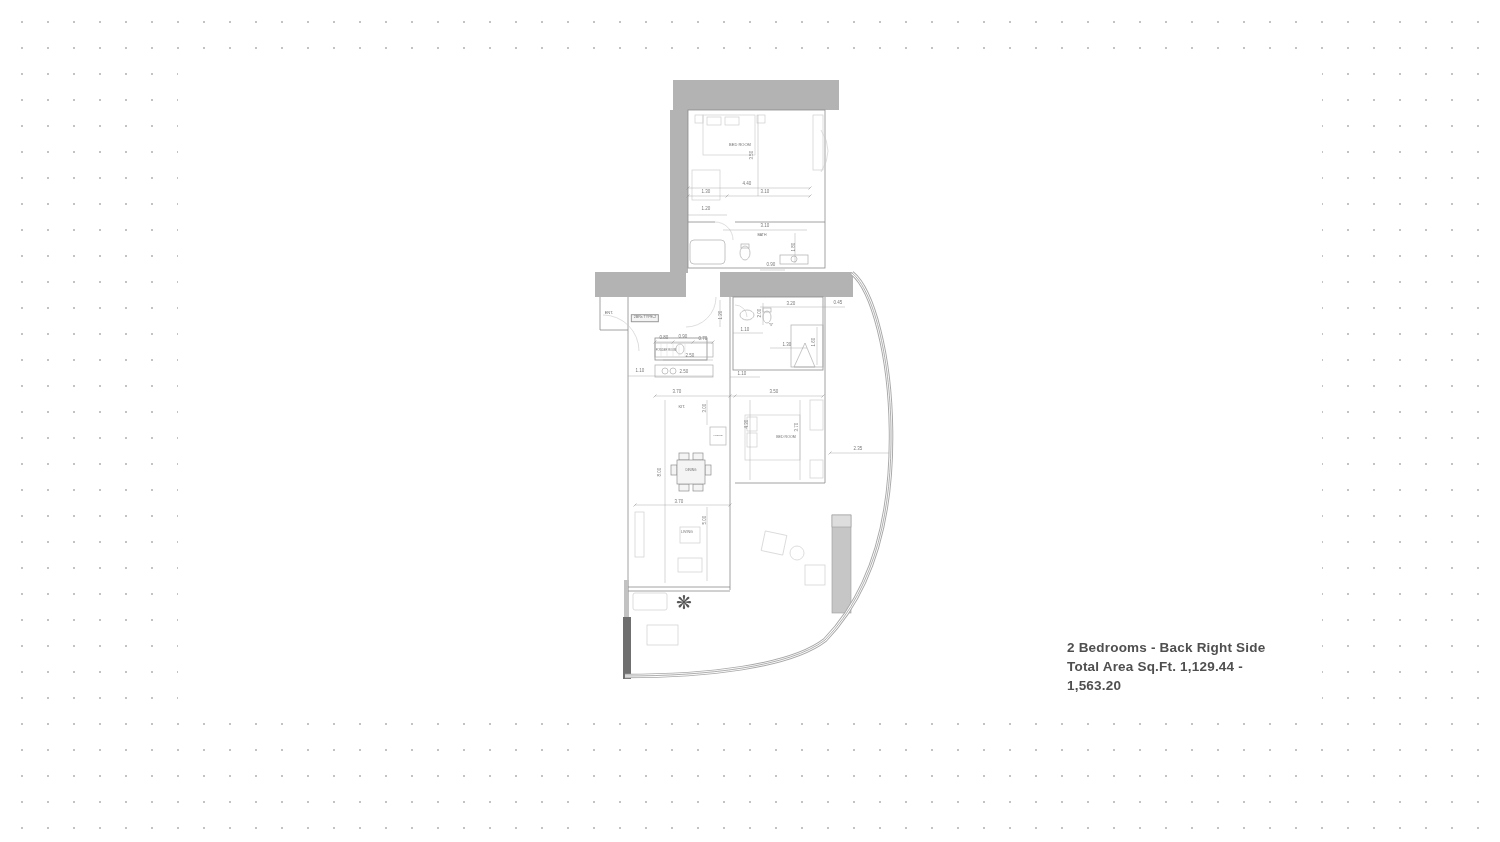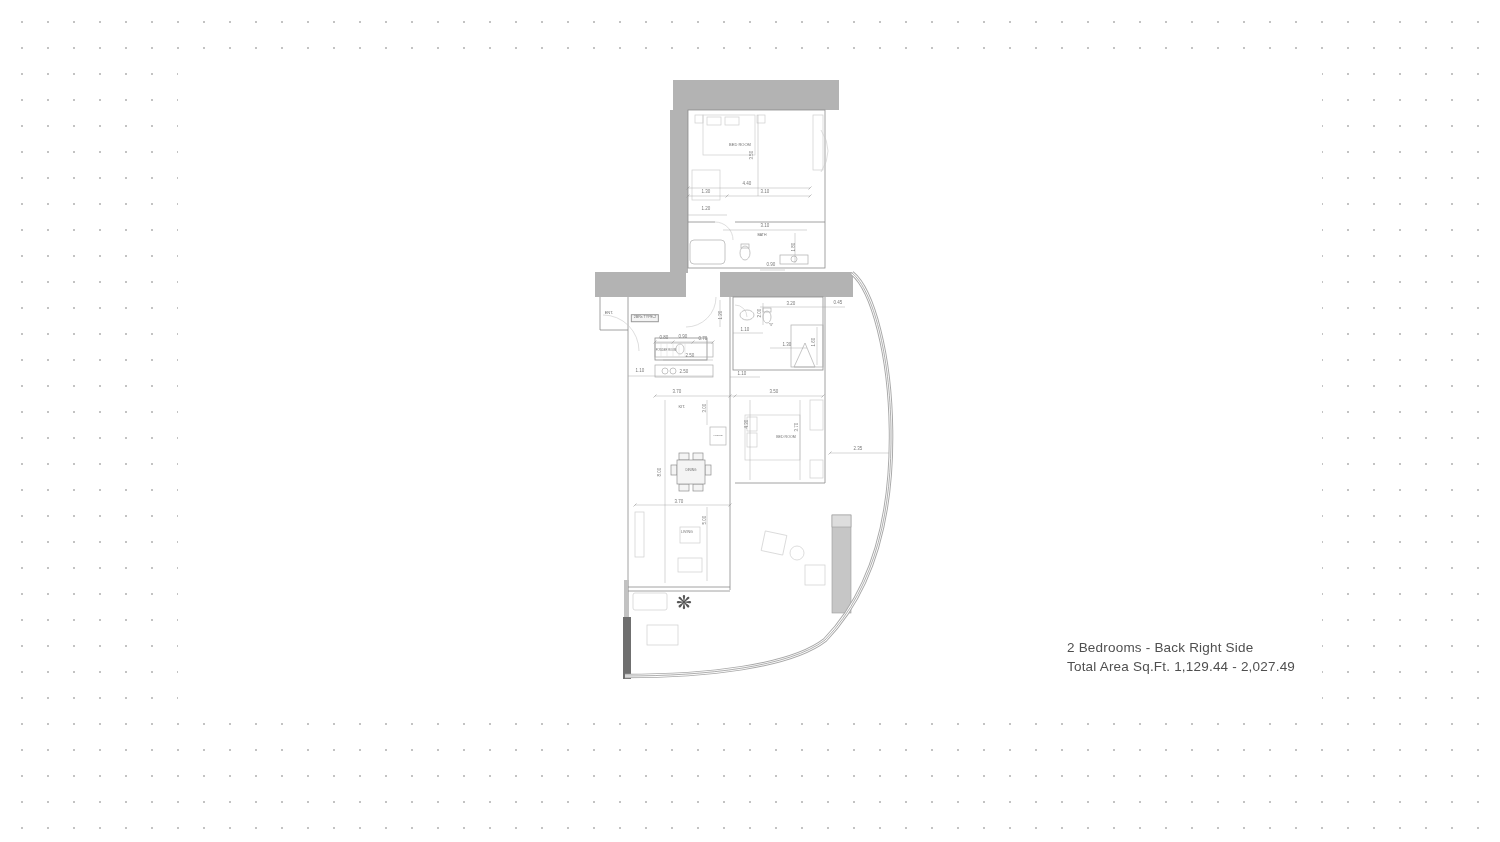--- a/index.html
+++ b/index.html
@@ -20,21 +20,21 @@
     color:#6f6f6f;white-space:nowrap;line-height:1;
   }
   .label-layer span.dim{color:#7a7a7a;}
   .typebox{
     position:absolute;left:50px;top:243px;transform:translate(-50%,-50%);
     font-size:3.6px;line-height:1;color:#6b6b6b;border:0.5px solid #9a9a9a;
     background:#f4f4f4;padding:1px 2px;white-space:nowrap;
   }
   .caption{
     position:absolute;left:889px;top:586px;width:230px;
-    color:#4f4f4f;font-weight:400;font-size:13.5px;line-height:19px;letter-spacing:0.2px;
+    color:#4f4f4f;font-weight:700;font-size:13.5px;line-height:19px;letter-spacing:0.2px;
   }
 </style>
 </head>
 <body>
 
 <div class="canvas">
   <div class="whiteboard">
 
     <div class="plan">
       <svg width="305" height="612" viewBox="0 0 305 612">
@@ -187,17 +187,17 @@
           <span class="room" style="left: 96px; top: 396px; font-size: 3.2px; transform: translate(-50%, -50%);">DINING</span>
           <span class="room" style="left: 191px; top: 363px; font-size: 3.6px; transform: translate(-50%, -50%);">BED ROOM</span>
           <span class="room" style="left: 92px; top: 458px; font-size: 3.6px; transform: translate(-50%, -50%);">LIVING</span>
         </div>
 
       <div class="typebox">2BRs TYPE-2</div>
     </div>
 
     <div class="caption">
       <div>2 Bedrooms - Back Right Side</div>
-      <div>Total Area Sq.Ft. 1,129.44 - 2,027.49</div>
+      <div>Total Area Sq.Ft. 1,129.44 - 1,563.20</div>
     </div>
 
   </div>
 </div>
 
 </body></html>

